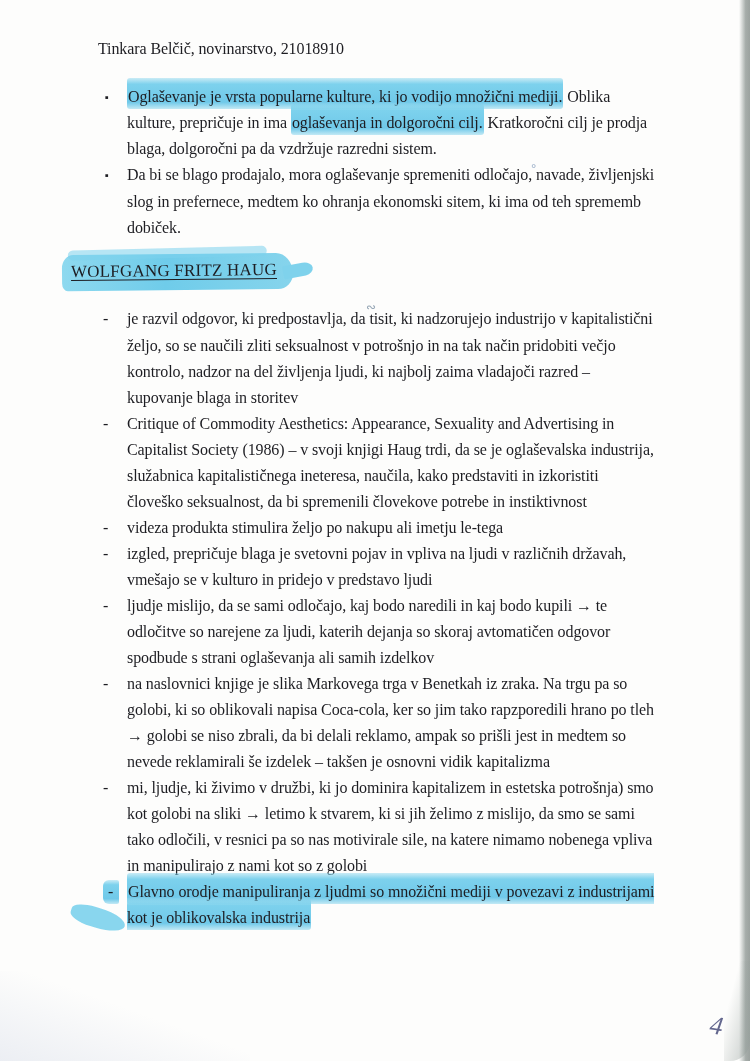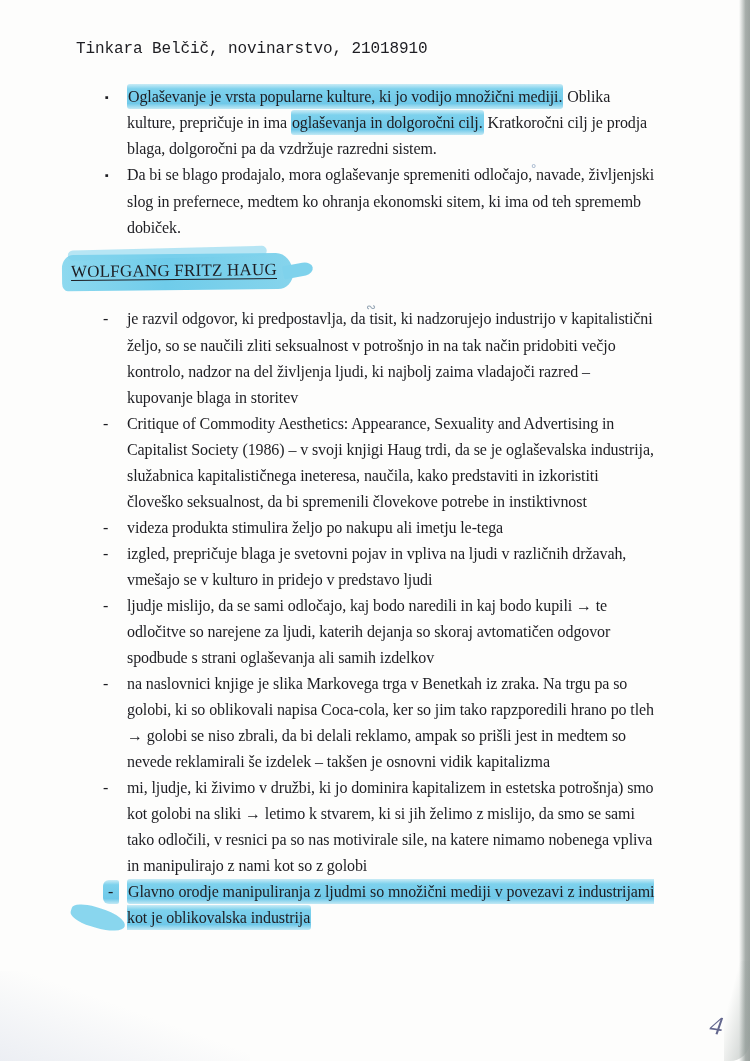--- a/index.html
+++ b/index.html
@@ -3,35 +3,35 @@
 <meta charset="utf-8">
 <style>
   html,body{margin:0;padding:0;background:#ffffff;}
   .page{
     position:relative;width:750px;height:1061px;overflow:hidden;
     background:var(--paper,#fdfdfc);
     color:var(--ink,#1d1d22);
     font-family:"Liberation Serif",serif;
     font-size:16px;line-height:26px;letter-spacing:-0.1px;
   }
-  .header{position:absolute;left:76px;top:36px;white-space:nowrap;font-family:Liberation Mono, monospace;}
+  .header{position:absolute;left:98px;top:36px;white-space:nowrap;}
   .bullets{position:absolute;left:105px;top:84px;width:552px;}
   .list{position:absolute;left:103px;top:306px;width:554px;}
   .li{display:flex;align-items:flex-start;}
   .b-marker{width:22px;flex:none;font-size:11px;line-height:26px;}
   .d-marker{width:24px;flex:none;}
   .t{flex:1;}
   .it{}
   .hl{
     background-image:linear-gradient(180deg,
       rgba(124,209,236,.40) 0%,
       rgba(118,207,236,.95) 20%,
       rgba(104,198,232,.95) 78%,
       rgba(124,209,236,.45) 100%);
-    padding:4px 1px 4px;border-radius:3px;
+    padding:10px 1px 4px;border-radius:3px;
   }
   .hl-marker{padding:3px 6px 4px 5px;border-radius:6px 2px 2px 6px;}
   .heading-wrap{position:absolute;left:62px;top:254px;}
   .band{
     position:relative;display:inline-block;
     background:linear-gradient(92deg,#8ed9ef 0%,#6fccea 45%,#86d4ec 100%);
     padding:4px 16px 6px 9px;
     border-radius:12px 18px 16px 6px / 14px 22px 16px 8px;
     transform:rotate(-0.6deg);
   }

